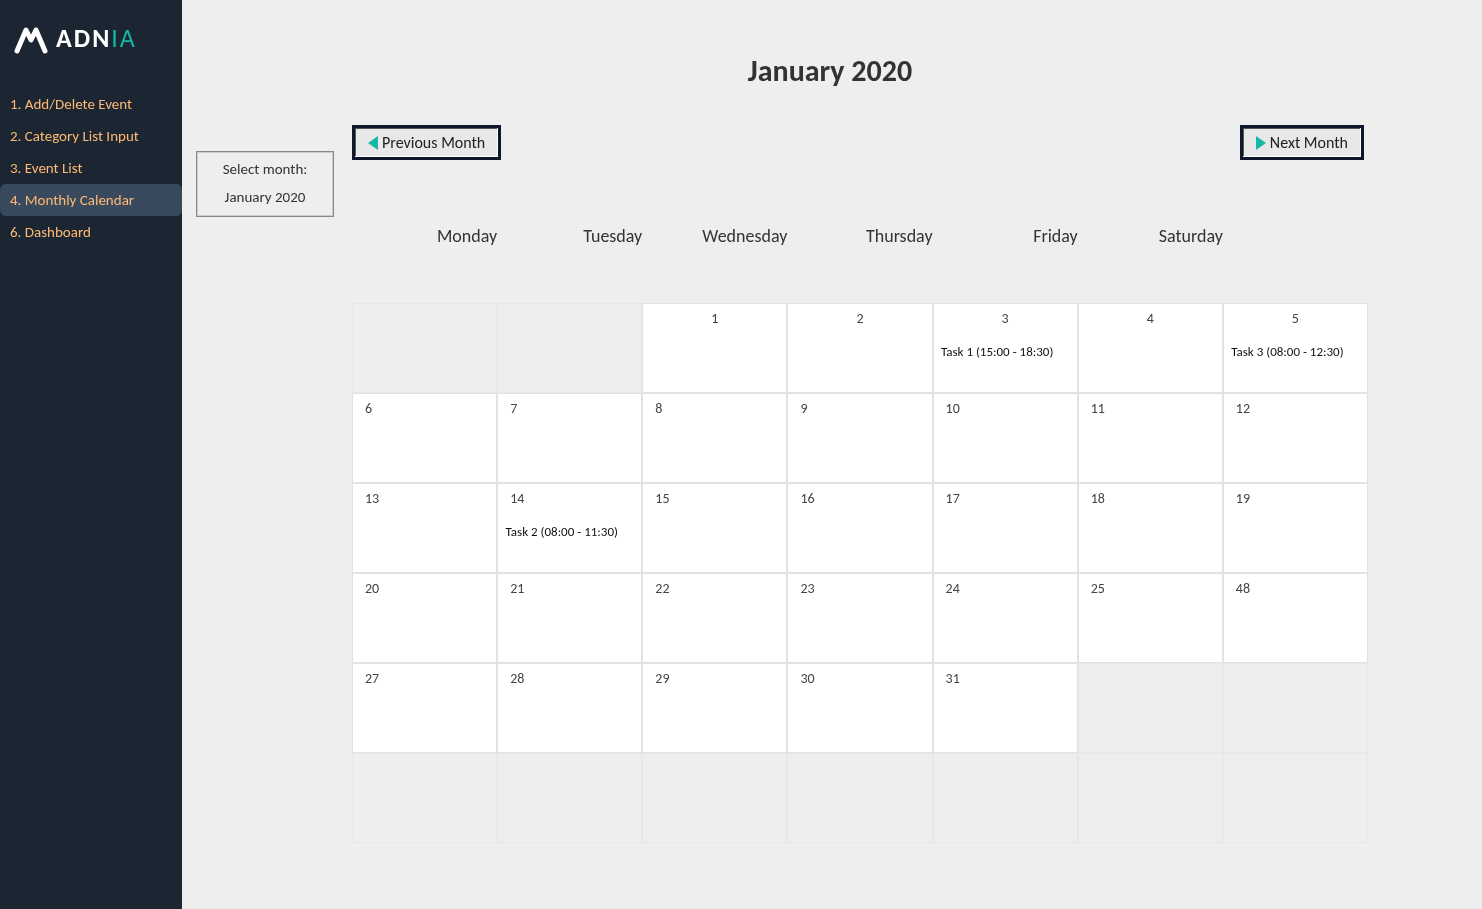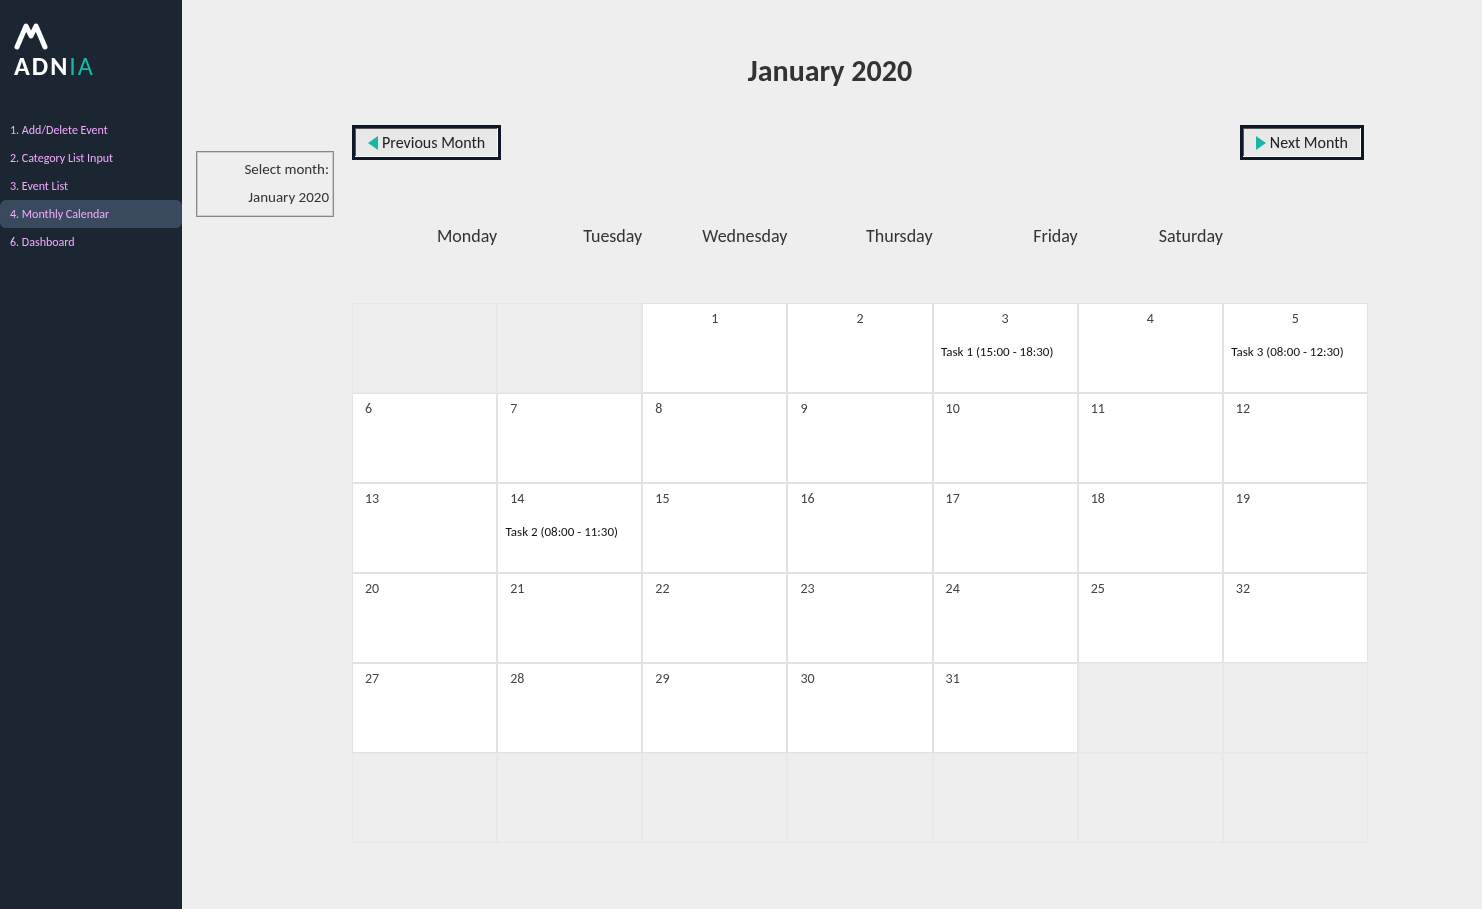--- a/index.html
+++ b/index.html
@@ -14,36 +14,36 @@
   .sidebar {
     width: 182px;
     background: #1c2633;
     color: #fff;
     display: flex;
     flex-direction: column;
     flex-shrink: 0;
   }
   .logo {
     display: flex;
-    align-items: flex-start;
+    align-items: flex-end;
+    gap: 8px;
     padding: 22px 14px 34px 14px;
-    flex-direction: column;
   }
   .logo-mark svg { display: block; }
   .logo-text {
     font-size: 26px;
     font-weight: 700;
     letter-spacing: 2px;
     display: flex;
   }
   .logo-text .thin { font-weight: 400; color: #14b8a6; }
   .nav { display: flex; flex-direction: column; }
   .nav-item {
-    font-size: 12px;
-    color: #f0abfc;
+    font-size: 15px;
+    color: #fdba74;
     padding: 7px 10px;
     cursor: pointer;
   }
   .nav-item.active { background: #3a4a5e; border-radius: 6px; }
 
   .main {
     flex: 1;
     position: relative;
     padding: 0 18px 18px 14px;
     display: flex;
@@ -65,21 +65,21 @@
     height: 100px;
   }
   .select-box {
     position: absolute;
     left: 0;
     top: 26px;
     width: 138px;
     border: 1px solid #888;
     background: #eeeeef;
     box-shadow: inset 0 0 0 1px #ccc;
-    text-align: right;
+    text-align: center;
     font-size: 15px;
     color: #333;
   }
   .select-box .lbl { padding: 8px 4px 6px 4px; }
   .select-box .val { padding: 4px 4px 10px 4px; }
 
   .nav-btn {
     position: absolute;
     top: 0;
     display: inline-flex;
@@ -277,21 +277,21 @@
         <div class="cell">
           <span class="dn">23</span>
         </div>
         <div class="cell">
           <span class="dn">24</span>
         </div>
         <div class="cell">
           <span class="dn">25</span>
         </div>
         <div class="cell">
-          <span class="dn">32</span>
+          <span class="dn">48</span>
         </div>
         <div class="cell">
           <span class="dn">27</span>
         </div>
         <div class="cell">
           <span class="dn">28</span>
         </div>
         <div class="cell">
           <span class="dn">29</span>
         </div>

